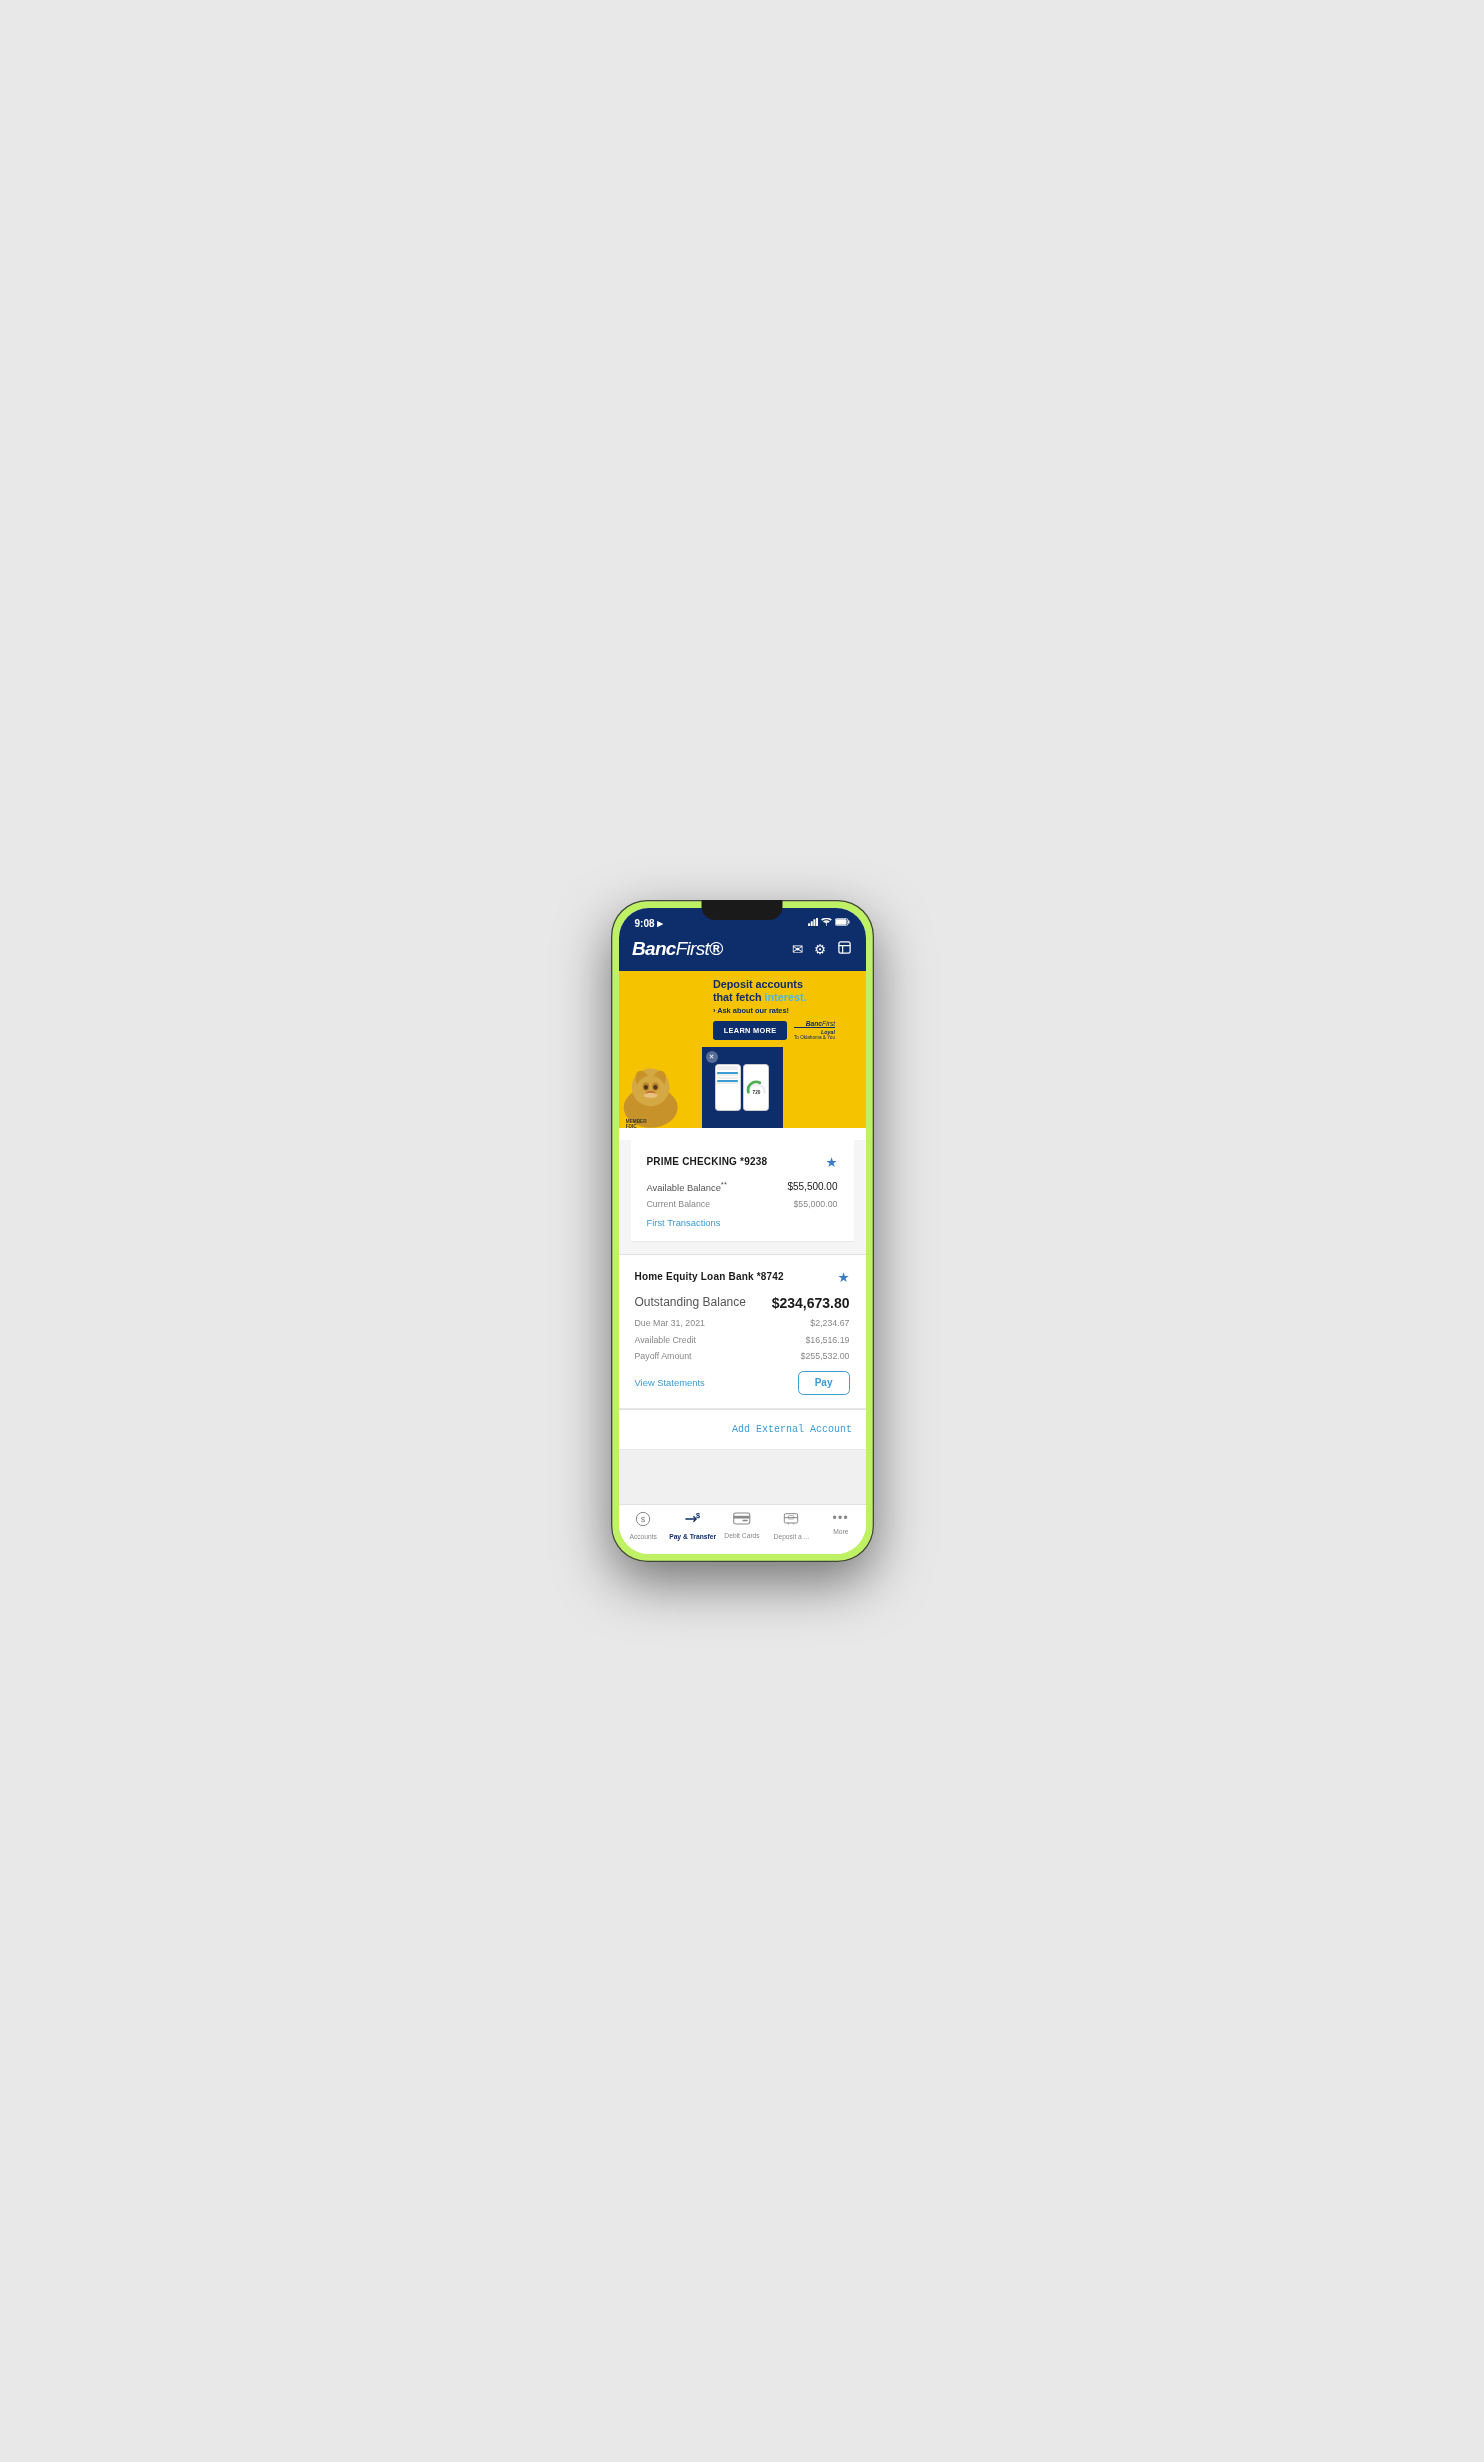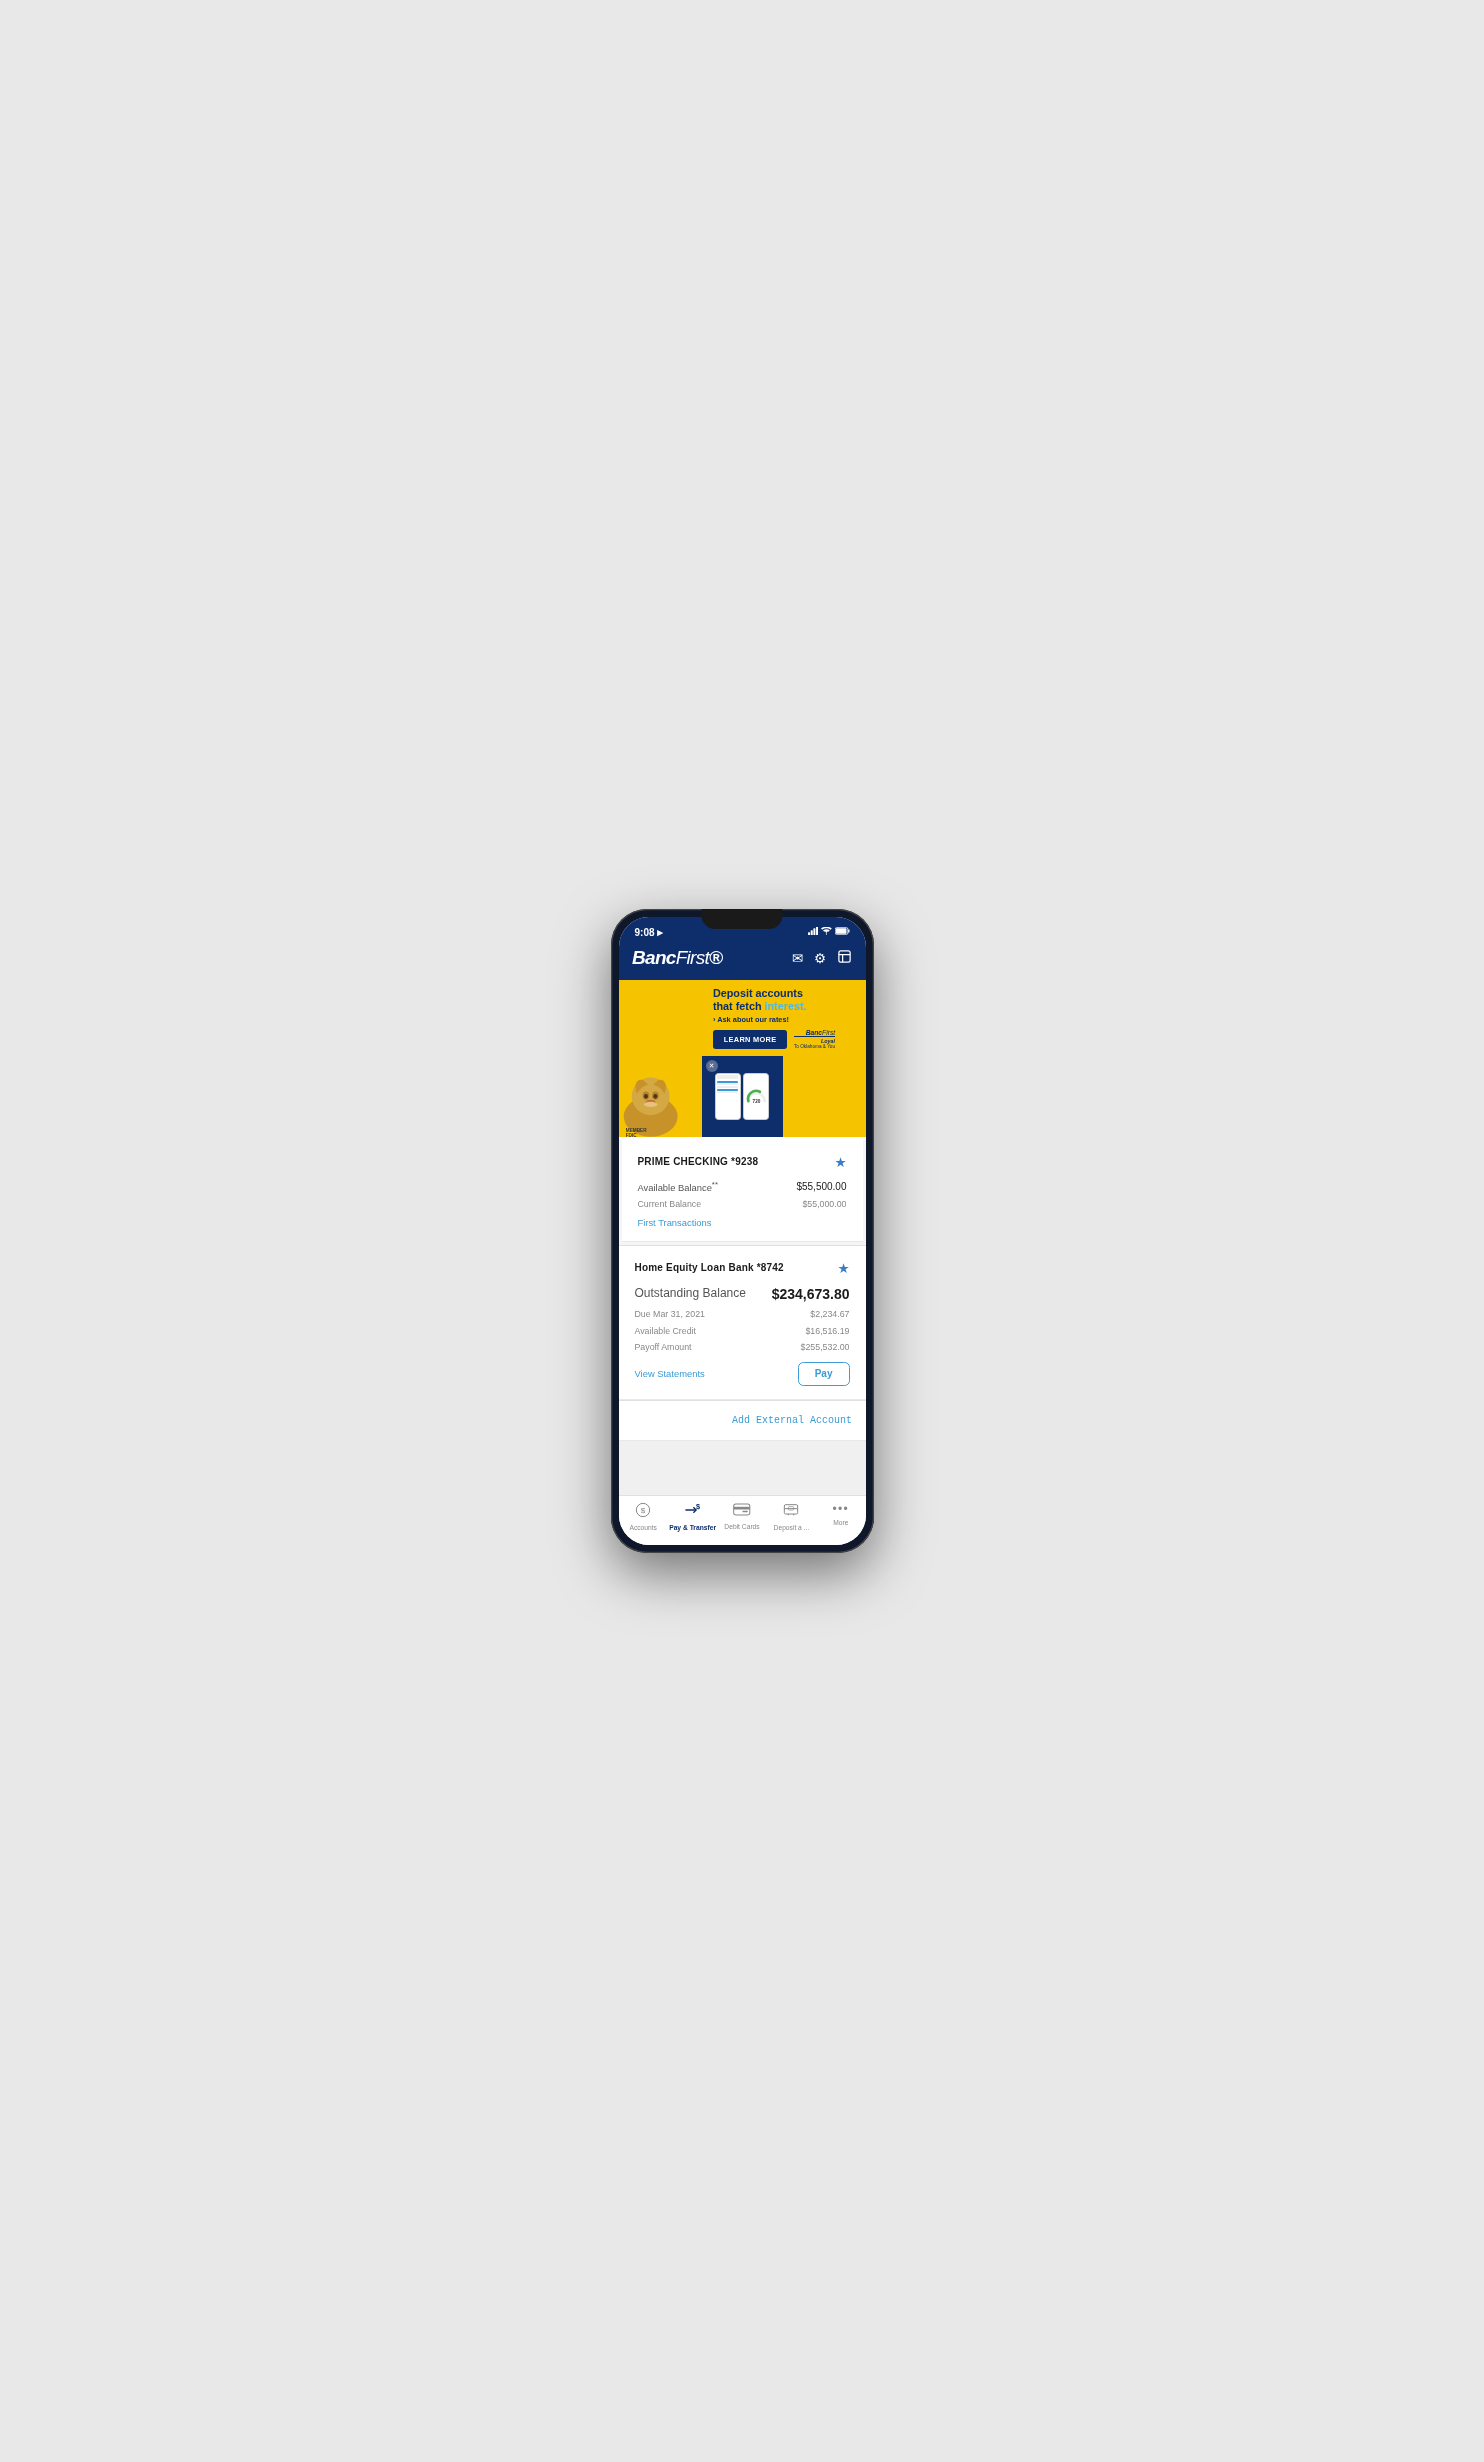--- a/index.html
+++ b/index.html
@@ -6,21 +6,21 @@
     body {
       background: #e8e8e8;
       display: flex;
       justify-content: center;
       align-items: center;
       min-height: 100vh;
       font-family: -apple-system, BlinkMacSystemFont, 'Helvetica Neue', Arial, sans-serif;
     }
     .phone-outer {
       width: 263px;
-      background: #0f172a;
+      background: #bef264;
       border-radius: 36px;
       padding: 8px;
       box-shadow: 0 20px 54px rgba(0,0,0,0.5), inset 0 0 0 1.3px #444;
       position: relative;
     }
     .phone-inner {
       background: #fff;
       border-radius: 30px;
       overflow: hidden;
       position: relative;
@@ -131,21 +131,21 @@
       color: white;
       cursor: pointer;
     }
     
     .content {
       background: #f5f5f5;
     }
     
     .account-card {
       background: white;
-      margin: 3px;
+      margin: 12px;
       padding: 13.5px 16px;
       border-bottom: 0.7px solid #e8e8e8;
     }
     .account-header {
       display: flex;
       justify-content: space-between;
       align-items: center;
       margin-bottom: 10.8px;
     }
     .account-name {

